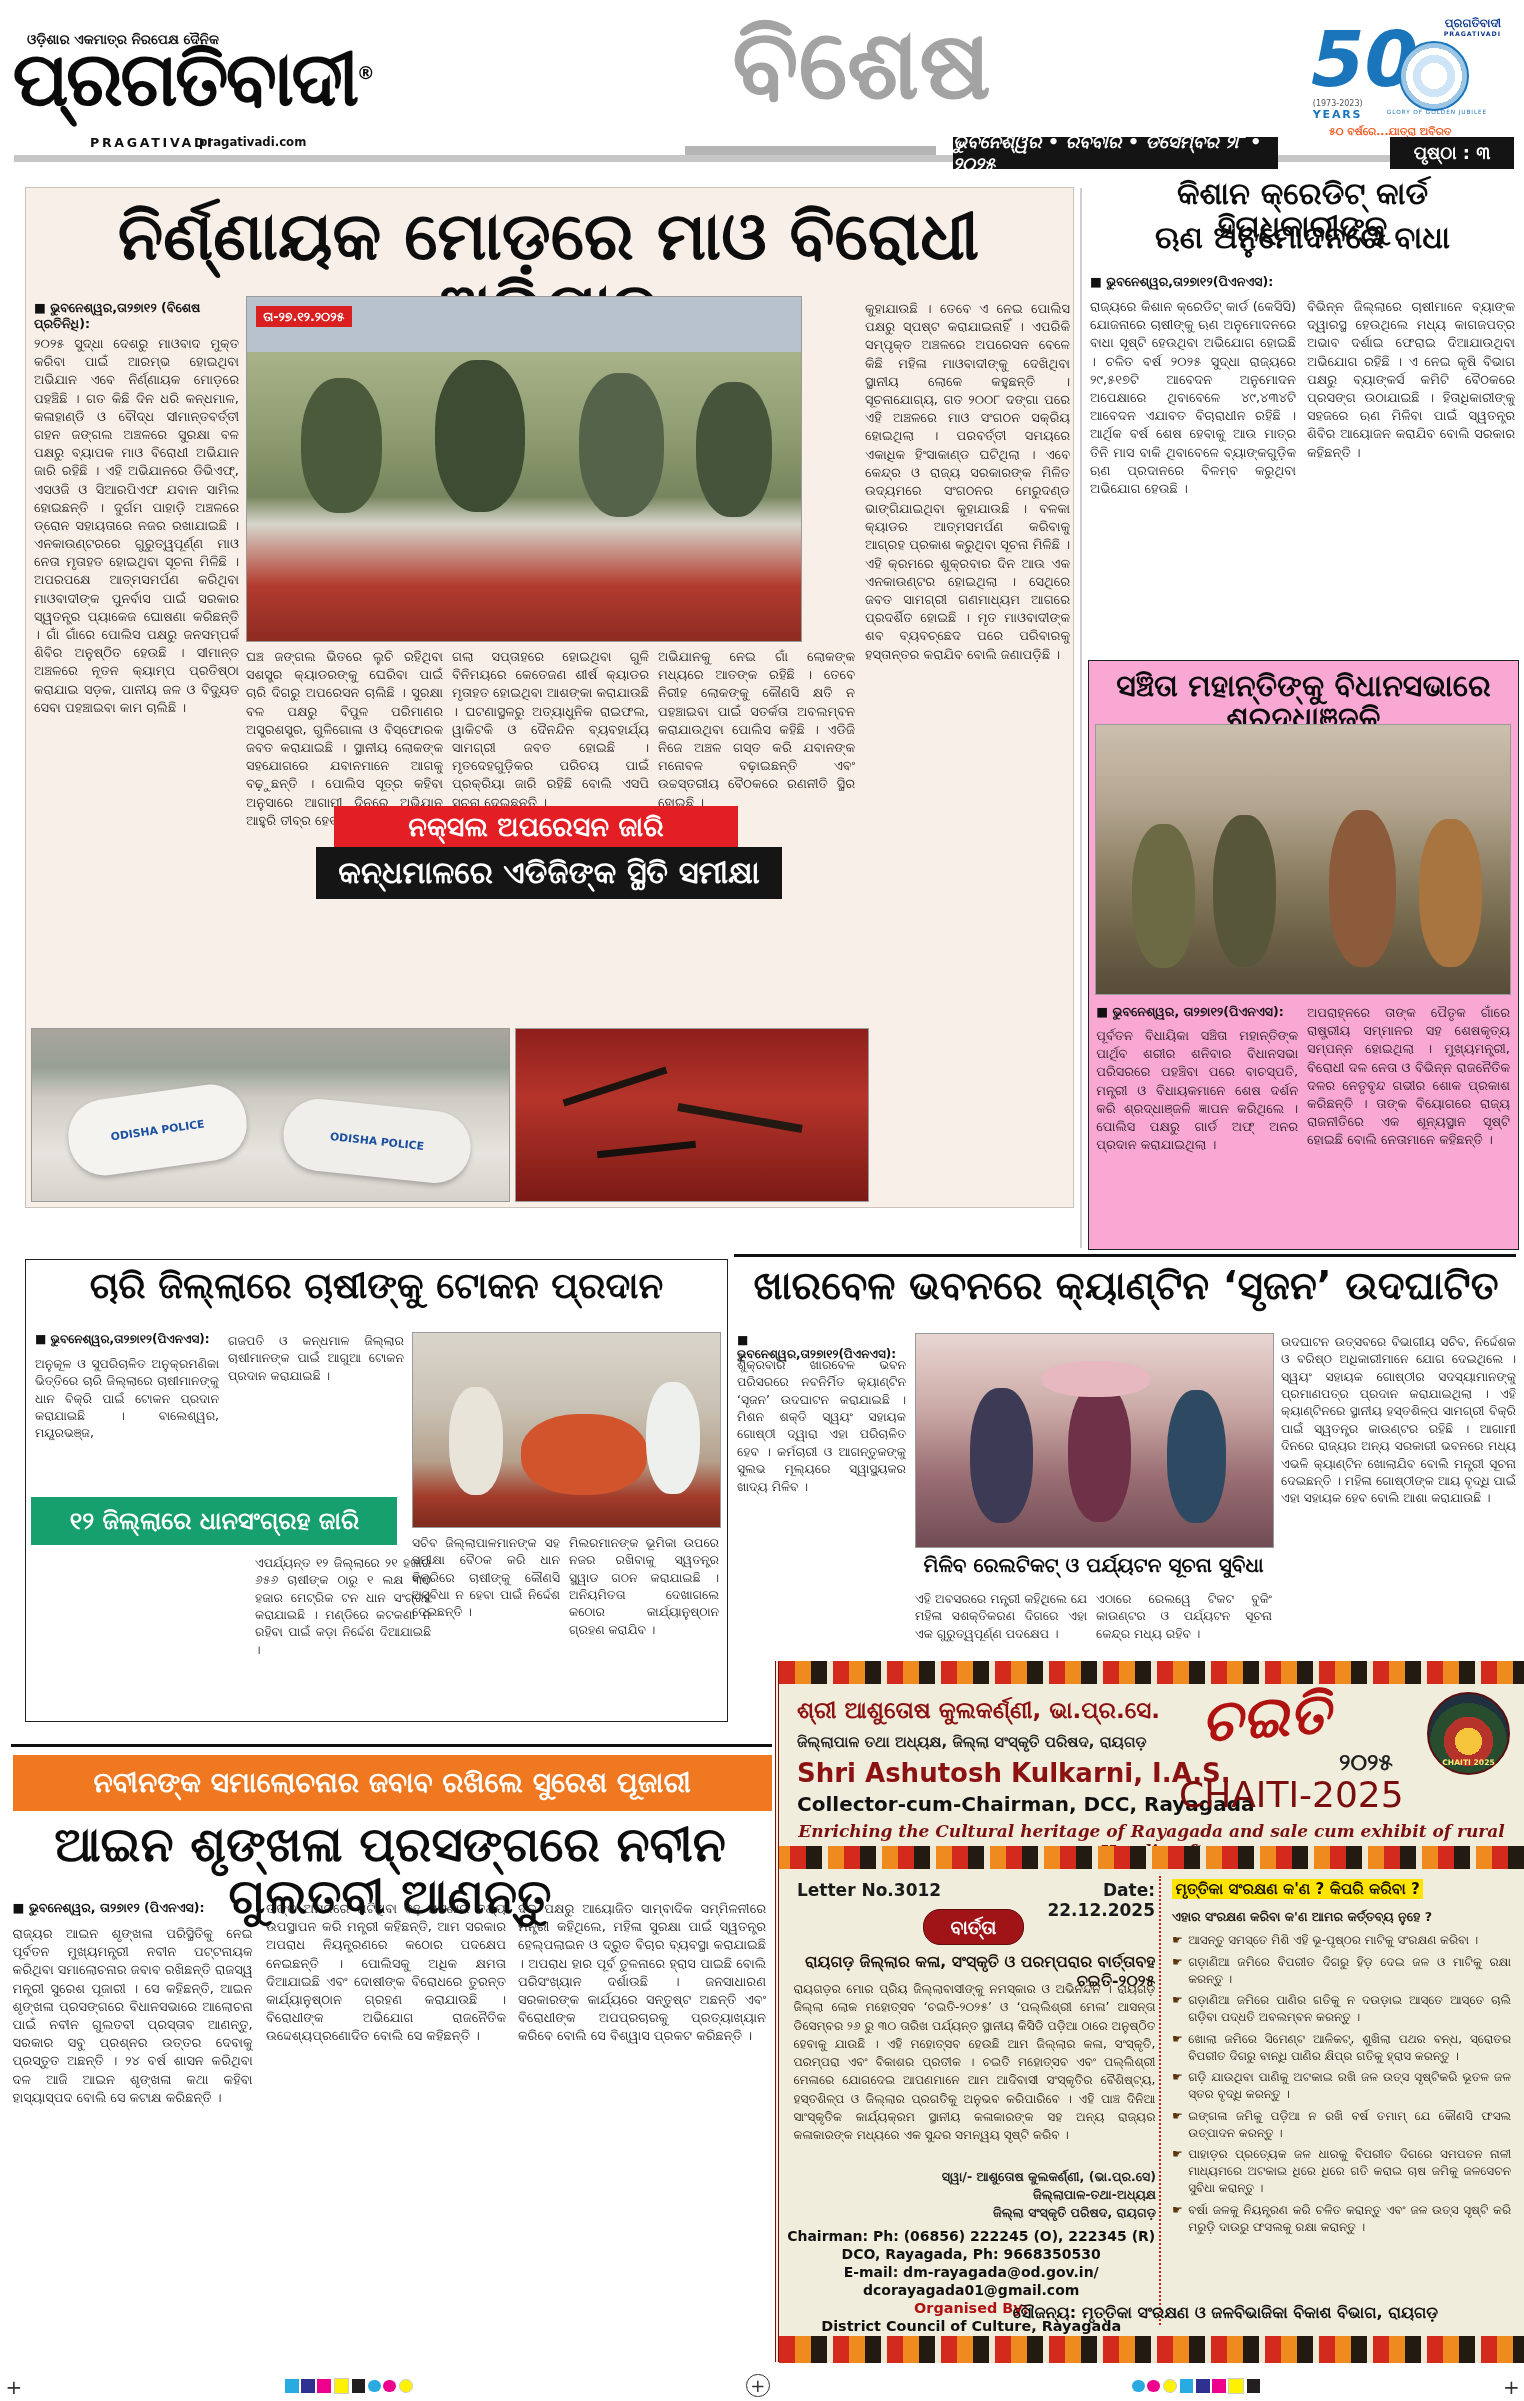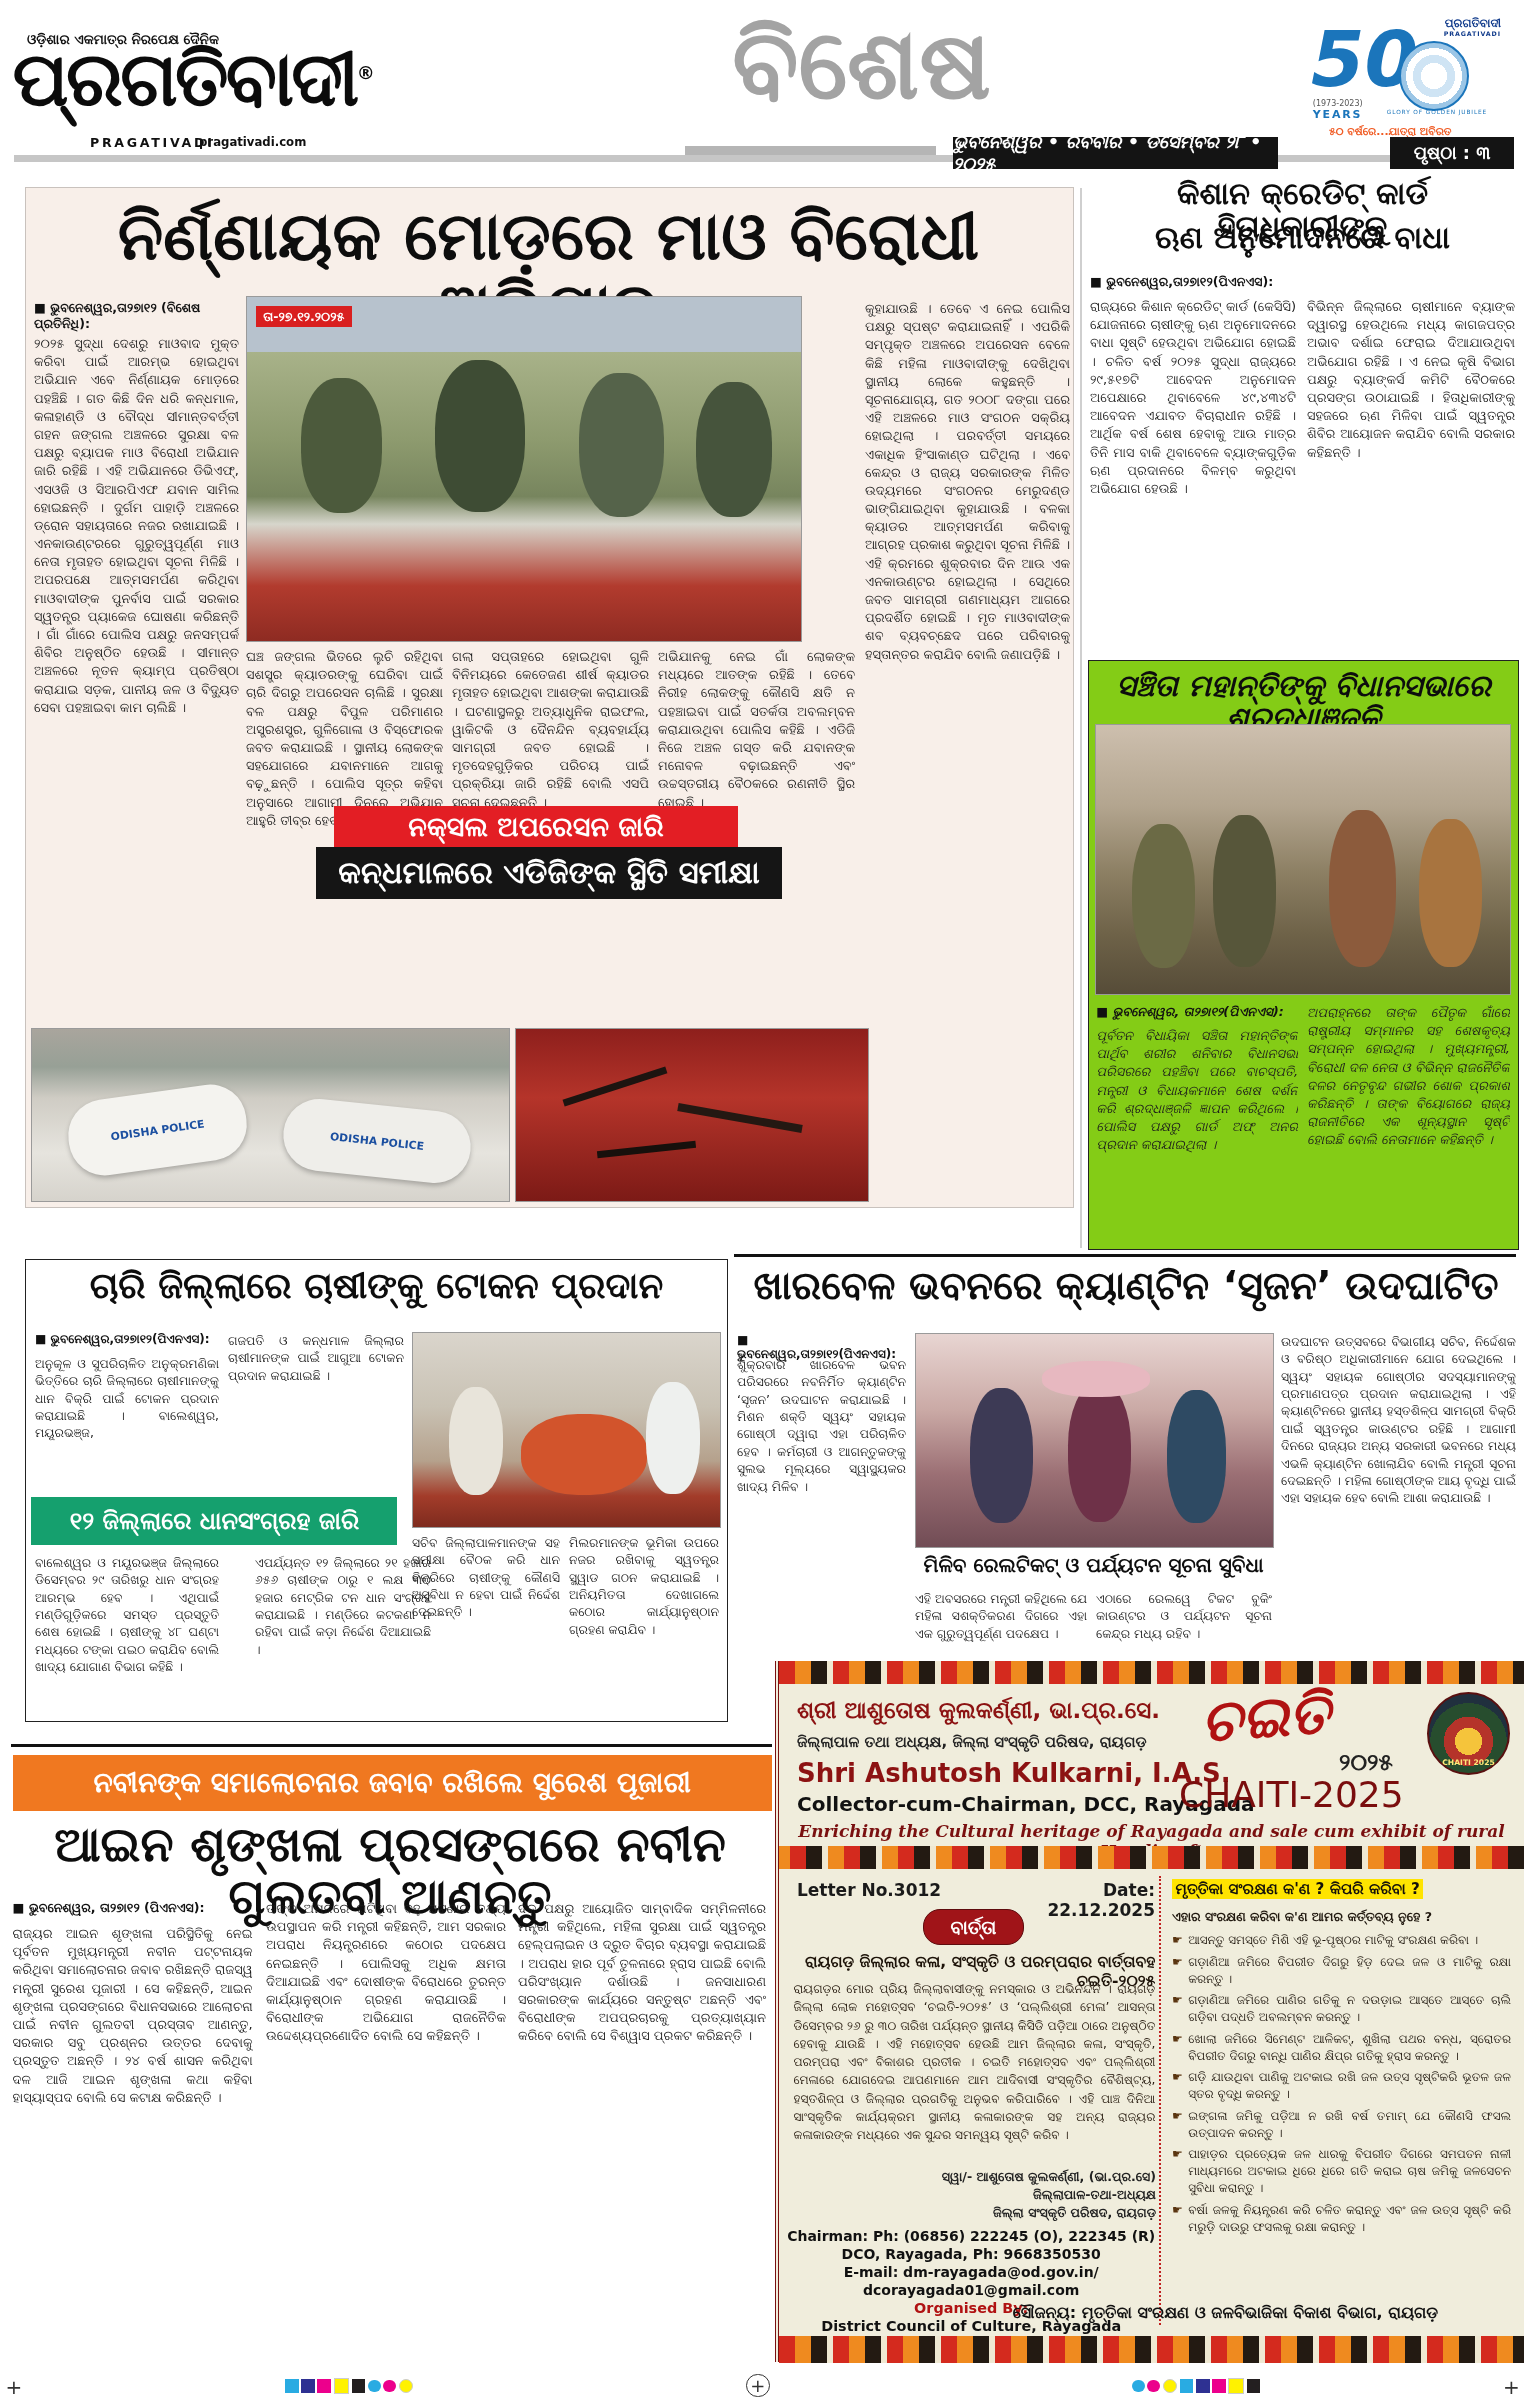--- a/index.html
+++ b/index.html
@@ -94,21 +94,21 @@
 </div>
 
 <div class="abs" style="left:1080px;top:188px;width:1.8px;height:1060px;background:#cfcfcf;"></div>
 
 <div class="abs hl" style="left:1088px;top:178px;width:429px;font-size:30.5px;">କିଶାନ କ୍ରେଡିଟ୍ କାର୍ଡ ହିତାଧିକାରୀଙ୍କୁ</div>
 <div class="abs hl" style="left:1088px;top:222px;width:429px;font-size:30.5px;">ଋଣ ଅନୁମୋଦନରେ ବାଧା</div>
 <div class="abs byline" style="left:1090px;top:274px;width:422px;">■ ଭୁବନେଶ୍ୱର,ତା୨୭ା୧୨(ପିଏନଏସ):</div>
 <div class="abs col" style="left:1090px;top:298px;width:206px;height:355px;">ରାଜ୍ୟରେ କିଶାନ କ୍ରେଡିଟ୍ କାର୍ଡ (କେସିସି) ଯୋଜନାରେ ଚାଷୀଙ୍କୁ ଋଣ ଅନୁମୋଦନରେ ବାଧା ସୃଷ୍ଟି ହେଉଥିବା ଅଭିଯୋଗ ହୋଇଛି । ଚଳିତ ବର୍ଷ ୨୦୨୫ ସୁଦ୍ଧା ରାଜ୍ୟରେ ୨୯,୫୧୭ଟି ଆବେଦନ ଅନୁମୋଦନ ଅପେକ୍ଷାରେ ଥିବାବେଳେ ୪୯,୪୩୪ଟି ଆବେଦନ ଏଯାବତ ବିଚାରାଧୀନ ରହିଛି । ଆର୍ଥିକ ବର୍ଷ ଶେଷ ହେବାକୁ ଆଉ ମାତ୍ର ତିନି ମାସ ବାକି ଥିବାବେଳେ ବ୍ୟାଙ୍କଗୁଡ଼ିକ ଋଣ ପ୍ରଦାନରେ ବିଳମ୍ବ କରୁଥିବା ଅଭିଯୋଗ ହେଉଛି ।</div>
 <div class="abs col" style="left:1307px;top:298px;width:208px;height:355px;">ବିଭିନ୍ନ ଜିଲ୍ଲାରେ ଚାଷୀମାନେ ବ୍ୟାଙ୍କ ଦ୍ୱାରସ୍ଥ ହେଉଥିଲେ ମଧ୍ୟ କାଗଜପତ୍ର ଅଭାବ ଦର୍ଶାଇ ଫେରାଇ ଦିଆଯାଉଥିବା ଅଭିଯୋଗ ରହିଛି । ଏ ନେଇ କୃଷି ବିଭାଗ ପକ୍ଷରୁ ବ୍ୟାଙ୍କର୍ସ କମିଟି ବୈଠକରେ ପ୍ରସଙ୍ଗ ଉଠାଯାଇଛି । ହିତାଧିକାରୀଙ୍କୁ ସହଜରେ ଋଣ ମିଳିବା ପାଇଁ ସ୍ୱତନ୍ତ୍ର ଶିବିର ଆୟୋଜନ କରାଯିବ ବୋଲି ସରକାର କହିଛନ୍ତି ।</div>
 
-<div class="abs" style="left:1088px;top:660px;width:429px;height:588px;border:1.8px solid #222;background:#84cc16;font-style:italic;">
+<div class="abs" style="left:1088px;top:660px;width:429px;height:588px;border:1.8px solid #222;background:#f9a8d4;">
   <div class="hl" style="margin-top:9px;font-size:30px;">ସଞ୍ଚିତା ମହାନ୍ତିଙ୍କୁ ବିଧାନସଭାରେ ଶ୍ରଦ୍ଧାଞ୍ଜଳି</div>
   <div class="photo" style="position:absolute;left:6.3px;top:63px;width:414px;height:269px;background:linear-gradient(180deg,#cdbfae 0%,#b3a58f 30%,#8c7f63 55%,#6e6248 78%,#564c38 100%);">
     <div class="blob" style="left:36px;top:99px;width:63px;height:144px;background:#6b6a45;"></div>
     <div class="blob" style="left:117px;top:90px;width:63px;height:152px;background:#57563a;"></div>
     <div class="blob" style="left:233px;top:85px;width:67px;height:157px;background:#8c5b3c;"></div>
     <div class="blob" style="left:323px;top:94px;width:63px;height:148px;background:#a8743f;"></div>
   </div>
   <div class="byline" style="position:absolute;left:7.2px;top:343px;width:202px;">■ ଭୁବନେଶ୍ୱର, ତା୨୭ା୧୨(ପିଏନଏସ):</div>
   <div class="col" style="position:absolute;left:7.2px;top:366px;width:202px;height:213px;">ପୂର୍ବତନ ବିଧାୟିକା ସଞ୍ଚିତା ମହାନ୍ତିଙ୍କ ପାର୍ଥିବ ଶରୀର ଶନିବାର ବିଧାନସଭା ପରିସରରେ ପହଞ୍ଚିବା ପରେ ବାଚସ୍ପତି, ମନ୍ତ୍ରୀ ଓ ବିଧାୟକମାନେ ଶେଷ ଦର୍ଶନ କରି ଶ୍ରଦ୍ଧାଞ୍ଜଳି ଜ୍ଞାପନ କରିଥିଲେ । ପୋଲିସ ପକ୍ଷରୁ ଗାର୍ଡ ଅଫ୍ ଅନର ପ୍ରଦାନ କରାଯାଇଥିଲା ।</div>
   <div class="col" style="position:absolute;left:218px;top:343px;width:203px;height:237px;">ଅପରାହ୍ନରେ ତାଙ୍କ ପୈତୃକ ଗାଁରେ ରାଷ୍ଟ୍ରୀୟ ସମ୍ମାନର ସହ ଶେଷକୃତ୍ୟ ସମ୍ପନ୍ନ ହୋଇଥିଲା । ମୁଖ୍ୟମନ୍ତ୍ରୀ, ବିରୋଧୀ ଦଳ ନେତା ଓ ବିଭିନ୍ନ ରାଜନୈତିକ ଦଳର ନେତୃବୃନ୍ଦ ଗଭୀର ଶୋକ ପ୍ରକାଶ କରିଛନ୍ତି । ତାଙ୍କ ବିୟୋଗରେ ରାଜ୍ୟ ରାଜନୀତିରେ ଏକ ଶୂନ୍ୟସ୍ଥାନ ସୃଷ୍ଟି ହୋଇଛି ବୋଲି ନେତାମାନେ କହିଛନ୍ତି ।</div>
@@ -120,21 +120,20 @@
   <div class="col" style="position:absolute;left:9px;top:95px;width:184px;height:135px;font-size:12.4px;">ଅନୁକୂଳ ଓ ସୁପରିଚାଳିତ ଅନୁକ୍ରମଣିକା ଭିତ୍ତିରେ ଚାରି ଜିଲ୍ଲାରେ ଚାଷୀମାନଙ୍କୁ ଧାନ ବିକ୍ରି ପାଇଁ ଟୋକନ ପ୍ରଦାନ କରାଯାଇଛି । ବାଲେଶ୍ୱର, ମୟୂରଭଞ୍ଜ,</div>
   <div class="col" style="position:absolute;left:202px;top:72px;width:176px;height:158px;font-size:12.4px;">ଗଜପତି ଓ କନ୍ଧମାଳ ଜିଲ୍ଲାର ଚାଷୀମାନଙ୍କ ପାଇଁ ଆଗୁଆ ଟୋକନ ପ୍ରଦାନ କରାଯାଇଛି ।</div>
   <div class="photo" style="position:absolute;left:386px;top:72px;width:307px;height:194px;background:linear-gradient(180deg,#dad5cc 0%,#c9c2b4 38%,#b5a18c 66%,#a33c2a 84%,#7e2b1e 100%);">
     <div class="blob" style="left:108px;top:81px;width:126px;height:81px;background:#d2542c;"></div>
     <div class="blob" style="left:36px;top:54px;width:54px;height:108px;background:#e8e4da;"></div>
     <div class="blob" style="left:233px;top:49px;width:54px;height:112px;background:#eef0ee;"></div>
   </div>
   <div style="position:absolute;left:5.4px;top:237px;width:366px;height:48px;background:#15a06e;color:#fff;display:flex;align-items:center;justify-content:center;font-size:24px;font-weight:900;">
       <span>୧୨ ଜିଲ୍ଲାରେ ଧାନସଂଗ୍ରହ ଜାରି</span>
     </div>
-  <div class="col" style="position:absolute;left:9px;top:294px;width:184px;height:158px;font-size:12.4px;">ବାଲେଶ୍ୱର ଓ ମୟୂରଭଞ୍ଜ ଜିଲ୍ଲାରେ ଡିସେମ୍ବର ୨୯ ତାରିଖରୁ ଧାନ ସଂଗ୍ରହ ଆରମ୍ଭ ହେବ । ଏଥିପାଇଁ ମଣ୍ଡିଗୁଡ଼ିକରେ ସମସ୍ତ ପ୍ରସ୍ତୁତି ଶେଷ ହୋଇଛି । ଚାଷୀଙ୍କୁ ୪୮ ଘଣ୍ଟା ମଧ୍ୟରେ ଟଙ୍କା ପଇଠ କରାଯିବ ବୋଲି ଖାଦ୍ୟ ଯୋଗାଣ ବିଭାଗ କହିଛି ।</div>
   <div class="col" style="position:absolute;left:202px;top:294px;width:176px;height:158px;font-size:12.4px;margin-left:27px;">ଏପର୍ଯ୍ୟନ୍ତ ୧୨ ଜିଲ୍ଲାରେ ୨୧ ହଜାର ୬୫୬ ଚାଷୀଙ୍କ ଠାରୁ ୧ ଲକ୍ଷ ୩୦ ହଜାର ମେଟ୍ରିକ ଟନ ଧାନ ସଂଗ୍ରହ କରାଯାଇଛି । ମଣ୍ଡିରେ କଟକଣା ନ ରହିବା ପାଇଁ କଡ଼ା ନିର୍ଦ୍ଦେଶ ଦିଆଯାଇଛି ।</div>
   <div class="col" style="position:absolute;left:386px;top:274px;width:148px;height:178px;font-size:12.4px;">ସଚିବ ଜିଲ୍ଲାପାଳମାନଙ୍କ ସହ ସମୀକ୍ଷା ବୈଠକ କରି ଧାନ ବିକ୍ରିରେ ଚାଷୀଙ୍କୁ କୌଣସି ଅସୁବିଧା ନ ହେବା ପାଇଁ ନିର୍ଦ୍ଦେଶ ଦେଇଛନ୍ତି ।</div>
   <div class="col" style="position:absolute;left:543px;top:274px;width:150px;height:178px;font-size:12.4px;">ମିଲରମାନଙ୍କ ଭୂମିକା ଉପରେ ନଜର ରଖିବାକୁ ସ୍ୱତନ୍ତ୍ର ସ୍କ୍ୱାଡ ଗଠନ କରାଯାଇଛି । ଅନିୟମିତତା ଦେଖାଗଲେ କଠୋର କାର୍ଯ୍ୟାନୁଷ୍ଠାନ ଗ୍ରହଣ କରାଯିବ ।</div>
 </div>
 
 <div class="abs" style="left:734px;top:1254px;width:782px;height:2.7px;background:#111;"></div>
 <div class="abs hl" style="left:736px;top:1265px;width:780px;font-size:39px;">ଖାରବେଳ ଭବନରେ କ୍ୟାଣ୍ଟିନ ‘ସୃଜନ’ ଉଦଘାଟିତ</div>
 <div class="abs byline" style="left:737px;top:1333px;width:169px;font-size:12px;">■ ଭୁବନେଶ୍ୱର,ତା୨୭ା୧୨(ପିଏନଏସ):</div>
 <div class="abs col" style="left:737px;top:1356px;width:169px;height:301px;font-size:12.4px;">ଶୁକ୍ରବାର ଖାରବେଳ ଭବନ ପରିସରରେ ନବନିର୍ମିତ କ୍ୟାଣ୍ଟିନ ‘ସୃଜନ’ ଉଦଘାଟନ କରାଯାଇଛି । ମିଶନ ଶକ୍ତି ସ୍ୱୟଂ ସହାୟକ ଗୋଷ୍ଠୀ ଦ୍ୱାରା ଏହା ପରିଚାଳିତ ହେବ । କର୍ମଚାରୀ ଓ ଆଗନ୍ତୁକଙ୍କୁ ସୁଲଭ ମୂଲ୍ୟରେ ସ୍ୱାସ୍ଥ୍ୟକର ଖାଦ୍ୟ ମିଳିବ ।</div>
 <div class="abs photo" style="left:915px;top:1333px;width:357px;height:213px;background:linear-gradient(180deg,#e8d5d2 0%,#caa9a5 36%,#9b6f74 66%,#714c55 100%);">

